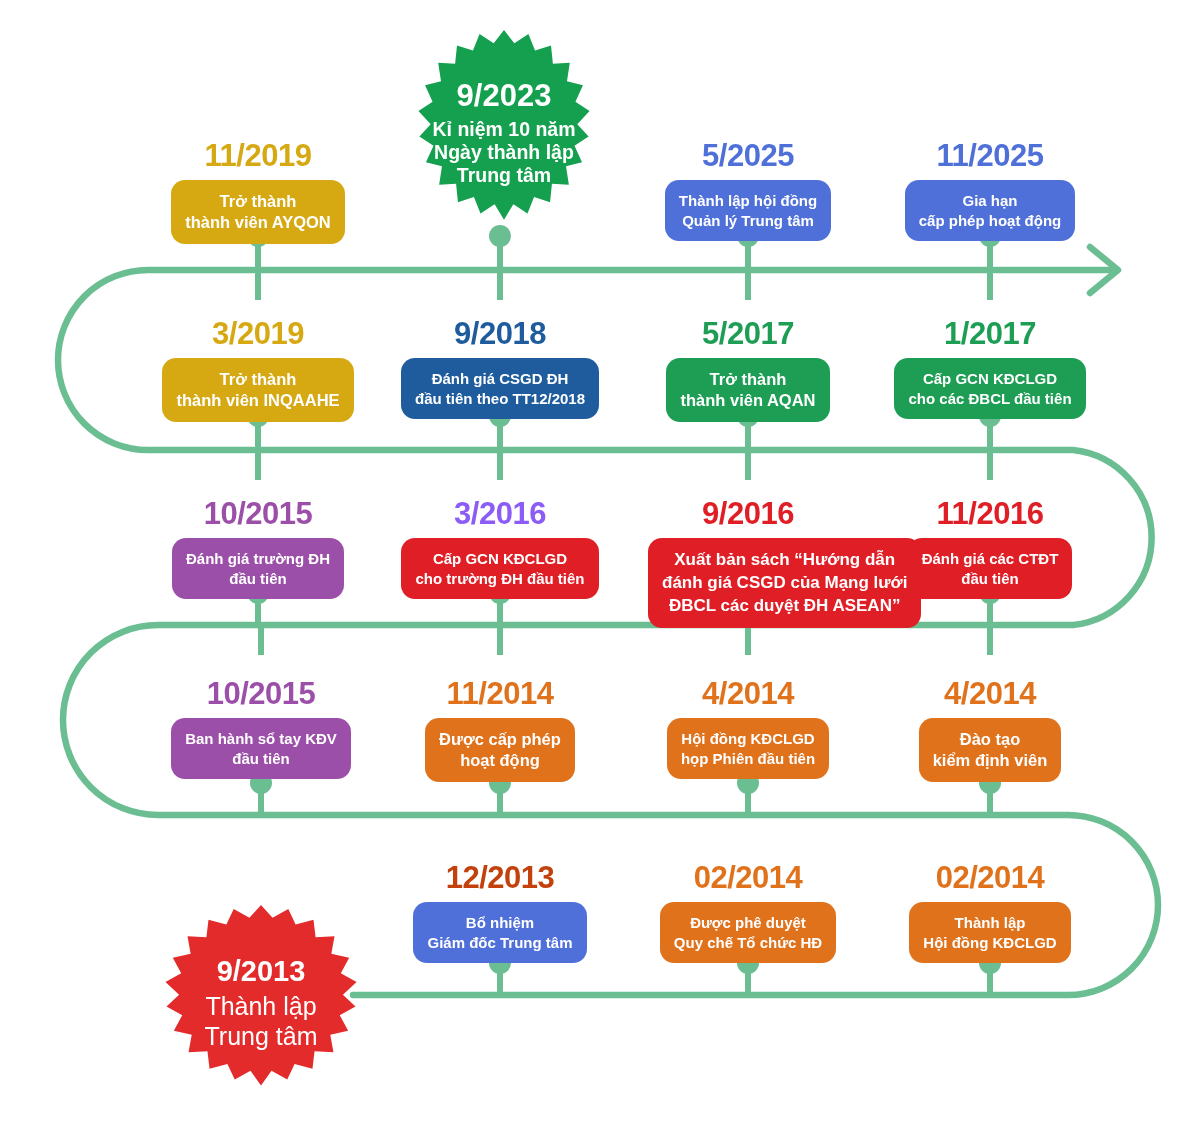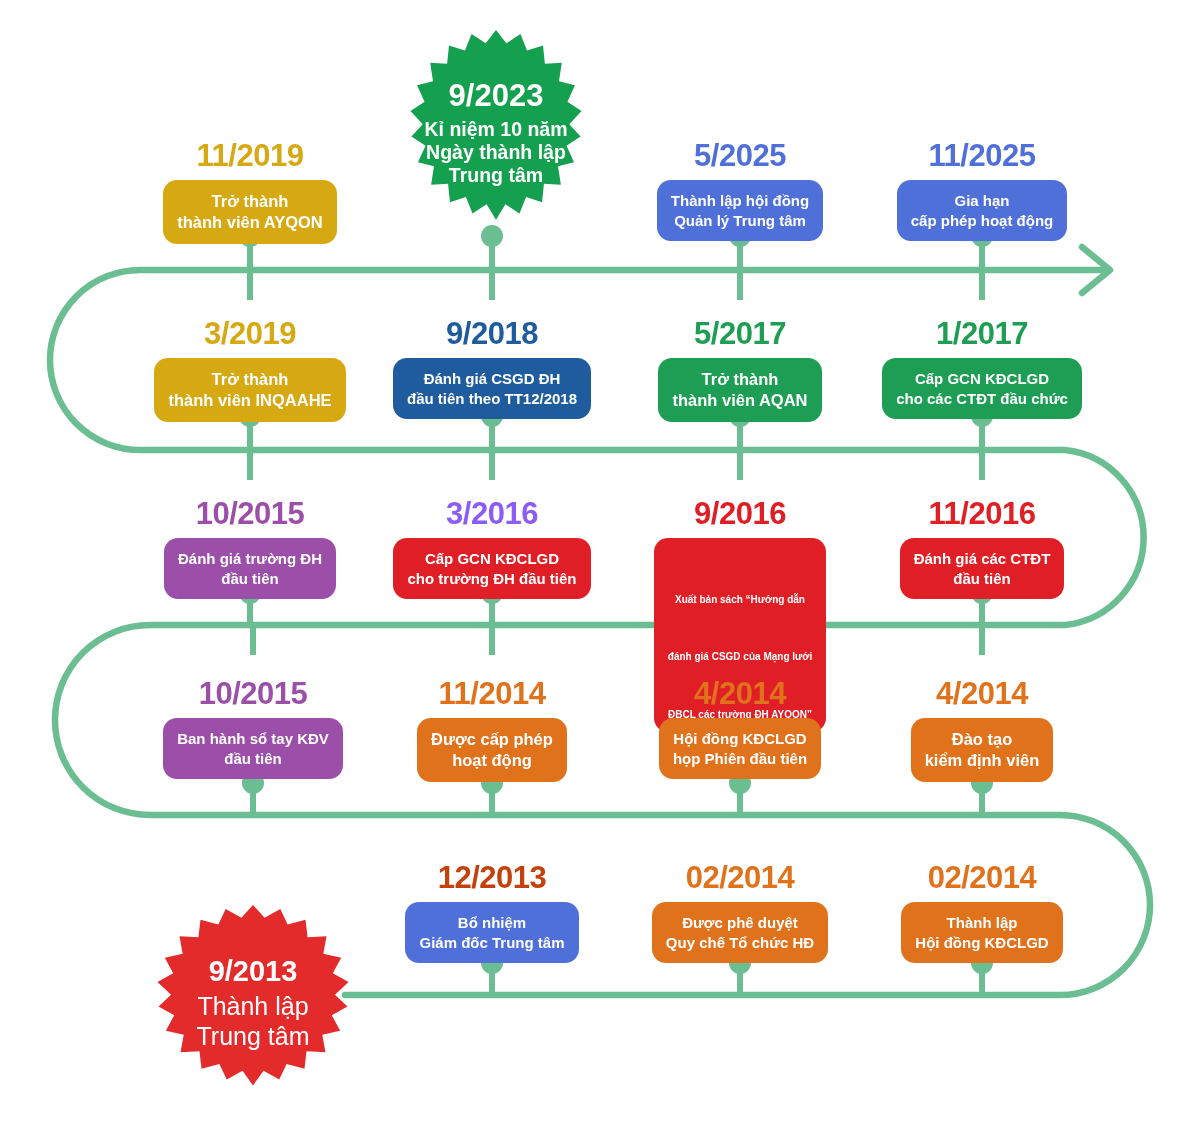--- a/index.html
+++ b/index.html
@@ -1,40 +1,40 @@
 <!DOCTYPE html>
 <html><head>
 <meta charset="utf-8">
 <style>
   html,body{margin:0;padding:0;}
   body{
     width:1200px;height:1130px;background:#ffffff;
     font-family:"Liberation Sans","DejaVu Sans",sans-serif;
     overflow:hidden;position:relative;
   }
-  #stage{position:absolute;left:0;top:0;width:1036px;height:1130px;}
+  #stage{position:absolute;left:8px;top:0;width:1036px;height:1130px;}
 
   
   #pathLayer{position:absolute;left:0;top:0;width:1200px;height:1130px;z-index:1;}
 
   
   .item{position:absolute;z-index:3;text-align:center;}
   .date{
     font-size:31px;font-weight:bold;letter-spacing:-0.5px;
     line-height:1;margin-bottom:9px;white-space:nowrap;
   }
   .card{
     display:inline-block;border-radius:14px;color:#ffffff;
     font-weight:bold;text-align:center;
     padding:11px 14px;box-sizing:border-box;
   }
   .card .ln{display:block;white-space:nowrap;}
   .card.sz-lg .ln{font-size:16.5px;line-height:1.28;}
   .card.sz-md .ln{font-size:15px;line-height:1.3;}
-  .card.sz-sm .ln{font-size:10px;line-height:1.34;margin-top:44px;}
+  .card.sz-sm .ln{font-size:17px;line-height:1.34;}
 
   
   .badge{position:absolute;z-index:4;display:flex;align-items:center;
          justify-content:center;text-align:center;color:#fff;}
   .badge .burst{position:absolute;left:0;top:0;width:100%;height:100%;}
   .badge .btxt{position:relative;z-index:2;line-height:1.18;}
   .badge .bdate{display:block;font-size:31px;font-weight:bold;margin-bottom:4px;}
   .badge .bline{display:block;font-size:21px;font-weight:bold;white-space:nowrap;}
   #badge-2023 .bline{font-size:19.5px;}
   #badge-2013 .bline{font-weight:normal;font-size:25px;}
@@ -189,21 +189,21 @@
     <div class="card sz-lg" style="background:#1E9E54;">
       <span class="ln">Trở thành</span>
       <span class="ln">thành viên AQAN</span>
     </div>
   </div>
 
   <div class="item" style="left:882px;top:318px;width:200px;">
     <div class="date" style="color:#1E9E54;">1/2017</div>
     <div class="card sz-md" style="background:#1E9E54;">
       <span class="ln">Cấp GCN KĐCLGD</span>
-      <span class="ln">cho các CTĐT đầu chức</span>
+      <span class="ln">cho các ĐBCL đầu tiên</span>
     </div>
   </div>
 
   <div class="item" style="left:150px;top:498px;width:200px;">
     <div class="date" style="color:#9B4FA8;">10/2015</div>
     <div class="card sz-md" style="background:#9B4FA8;">
       <span class="ln">Đánh giá trường ĐH</span>
       <span class="ln">đầu tiên</span>
     </div>
   </div>
@@ -214,21 +214,21 @@
       <span class="ln">Cấp GCN KĐCLGD</span>
       <span class="ln">cho trường ĐH đầu tiên</span>
     </div>
   </div>
 
   <div class="item" style="left:640px;top:498px;width:200px;">
     <div class="date" style="color:#E01E26;">9/2016</div>
     <div class="card sz-sm" style="background:#E01E26;">
       <span class="ln">Xuất bản sách “Hướng dẫn</span>
       <span class="ln">đánh giá CSGD của Mạng lưới</span>
-      <span class="ln">ĐBCL các trường ĐH AYQON”</span>
+      <span class="ln">ĐBCL các duyệt ĐH ASEAN”</span>
     </div>
   </div>
 
   <div class="item" style="left:882px;top:498px;width:200px;">
     <div class="date" style="color:#E01E26;">11/2016</div>
     <div class="card sz-md" style="background:#E01E26;">
       <span class="ln">Đánh giá các CTĐT</span>
       <span class="ln">đầu tiên</span>
     </div>
   </div>

